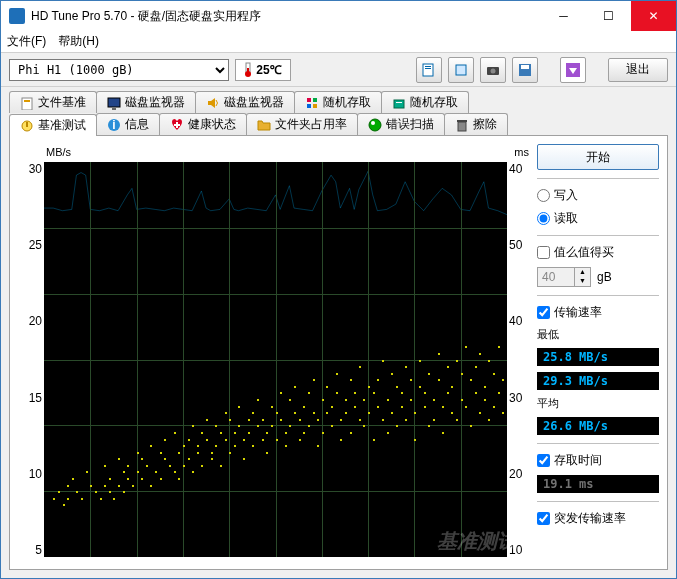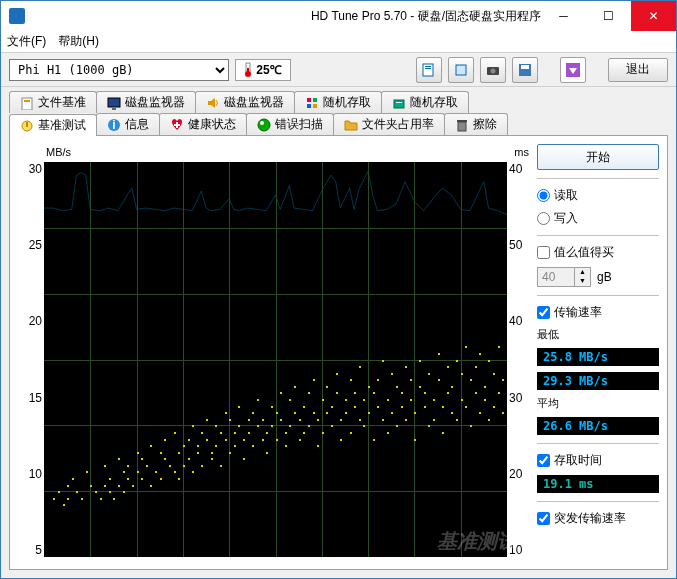--- a/index.html
+++ b/index.html
@@ -1,19 +1,19 @@
 <!DOCTYPE html>
 <html><head>
 <meta charset="utf-8">
 <style>
 * { margin: 0; padding: 0; box-sizing: border-box; font-family: "Microsoft YaHei", "SimSun", sans-serif; font-size: 12px; }
 body { background: #f0f0f0; width: 677px; height: 579px; overflow: hidden; display: flex; flex-direction: column; border: 1px solid #3a7ab8; }
 .titlebar { background: #fff; height: 30px; display: flex; align-items: center; padding-left: 8px; color: #000; }
 .titlebar .icon { width: 16px; height: 16px; background: #1e6fb8; border-radius: 2px; margin-right: 6px; }
-.titlebar .title { flex: 1; text-align: right; }
+.titlebar .title { flex: 1; }
 .winbtns { display: flex; }
 .winbtn { width: 45px; height: 30px; display: flex; align-items: center; justify-content: center; color: #000; }
 .winbtn.close { background: #e81123; color: #fff; }
 .menubar { background: #fff; height: 22px; display: flex; align-items: center; padding: 0 6px; gap: 12px; border-bottom: 1px solid #d0d0d0; }
 .toolbar { background: #f0f0f0; height: 34px; display: flex; align-items: center; padding: 0 8px; gap: 6px; border-bottom: 1px solid #d0d0d0; }
 .drive-select { width: 220px; height: 22px; border: 1px solid #7a7a7a; background: #fff; font-family: monospace; font-size: 12px; padding: 0 4px; }
 .temp { width: 56px; height: 22px; border: 1px solid #a0a0a0; background: #fff; display: flex; align-items: center; justify-content: center; gap: 4px; }
 .therm-icon { width: 8px; height: 16px; }
 .tbtn { width: 26px; height: 26px; border: 1px solid #a0a0a0; background: linear-gradient(#fff,#e0e0e0); display: flex; align-items: center; justify-content: center; border-radius: 2px; }
 .tbtn.purple-arrow { background: #fff; }
@@ -39,21 +39,21 @@
 .start-btn { height: 26px; border: 1px solid #3a7ab8; background: linear-gradient(#fff,#e4eef8); border-radius: 2px; }
 .hr { height: 1px; background: #c0c0c0; margin: 2px 0; }
 .radio-row, .check-row { display: flex; align-items: center; gap: 4px; }
 .stroke-field { display: flex; align-items: center; gap: 6px; }
 .spin { width: 54px; height: 20px; border: 1px solid #a0a0a0; background: #f0f0f0; display: flex; }
 .spin input { width: 36px; border: none; background: transparent; padding: 0 4px; color: #888; }
 .spin .arrows { width: 16px; display: flex; flex-direction: column; }
 .spin .arrows div { flex: 1; border-left: 1px solid #a0a0a0; font-size: 7px; text-align: center; }
 .stat-label { font-size: 11px; }
 .stat-value { height: 18px; background: #000; color: #00b4ff; font-family: monospace; font-weight: bold; padding: 2px 6px; display: flex; align-items: center; }
-.stat-value.yellow { color: #14b8a6; }
+.stat-value.yellow { color: #737373; }
 .watermark { position: absolute; right: 12px; bottom: 6px; color: rgba(255,255,255,0.25); font-size: 20px; font-weight: bold; pointer-events: none; font-style: italic; }
 </style>
 </head>
 <body>
 
 <div class="titlebar">
   <div class="icon"></div>
   <div class="title">HD Tune Pro 5.70 - 硬盘/固态硬盘实用程序</div>
   <div class="winbtns">
     <div class="winbtn">─</div>
@@ -173,30 +173,30 @@
       <div class="tab">
         <svg class="ico" viewBox="0 0 14 14">
           <path d="M7 3 L9 1 Q12 1 12 4 Q12 7 7 12 Q2 7 2 4 Q2 1 5 1 Z" fill="#d02"></path>
           <rect x="6" y="4" width="2" height="6" fill="#fff"></rect>
           <rect x="4" y="6" width="6" height="2" fill="#fff"></rect>
         </svg>
         <span>健康状态</span>
       </div>
       <div class="tab">
         <svg class="ico" viewBox="0 0 14 14">
+          <path d="M1 3 L5 3 L6 5 L13 5 L13 12 L1 12 Z" fill="#e8b030" stroke="#b80"></path>
+        </svg>
+        <span>文件夹占用率</span>
+      </div>
+      <div class="tab">
+        <svg class="ico" viewBox="0 0 14 14">
           <circle cx="7" cy="7" r="6" fill="#0a0" stroke="#060"></circle>
           <circle cx="5" cy="5" r="2" fill="#fff"></circle>
         </svg>
         <span>错误扫描</span>
-      </div>
-      <div class="tab">
-        <svg class="ico" viewBox="0 0 14 14">
-          <path d="M1 3 L5 3 L6 5 L13 5 L13 12 L1 12 Z" fill="#e8b030" stroke="#b80"></path>
-        </svg>
-        <span>文件夹占用率</span>
       </div>
       <div class="tab">
         <svg class="ico" viewBox="0 0 14 14">
           <rect x="3" y="4" width="8" height="9" fill="#888" stroke="#444"></rect>
           <rect x="2" y="2" width="10" height="2" fill="#444"></rect>
         </svg>
         <span>擦除</span>
       </div>
     </div>
 </div>
@@ -421,26 +421,26 @@
         <div class="scatter-dot" style="left: 99%; top: 55%;"></div>
         <div class="scatter-dot" style="left: 99%; top: 63.3333%;"></div>
       </div>
     <div class="watermark">基准测试</div>
   </div>
 
   <div class="side">
     <button class="start-btn">开始</button>
     <div class="hr"></div>
     <label class="radio-row">
+        <input type="radio" style=""> 
+        <span>写入</span>
+      </label>
+    <label class="radio-row">
         <input type="radio" checked="" style=""> 
         <span>读取</span>
-      </label>
-    <label class="radio-row">
-        <input type="radio" style=""> 
-        <span>写入</span>
       </label>
     <div class="hr"></div>
     <label class="check-row">
         <input type="checkbox" style=""> 
         <span>值么值得买</span>
       </label>
     <div class="stroke-field">
       <div class="spin">
         <input disabled="" value="40" style="">
         <div class="arrows">

